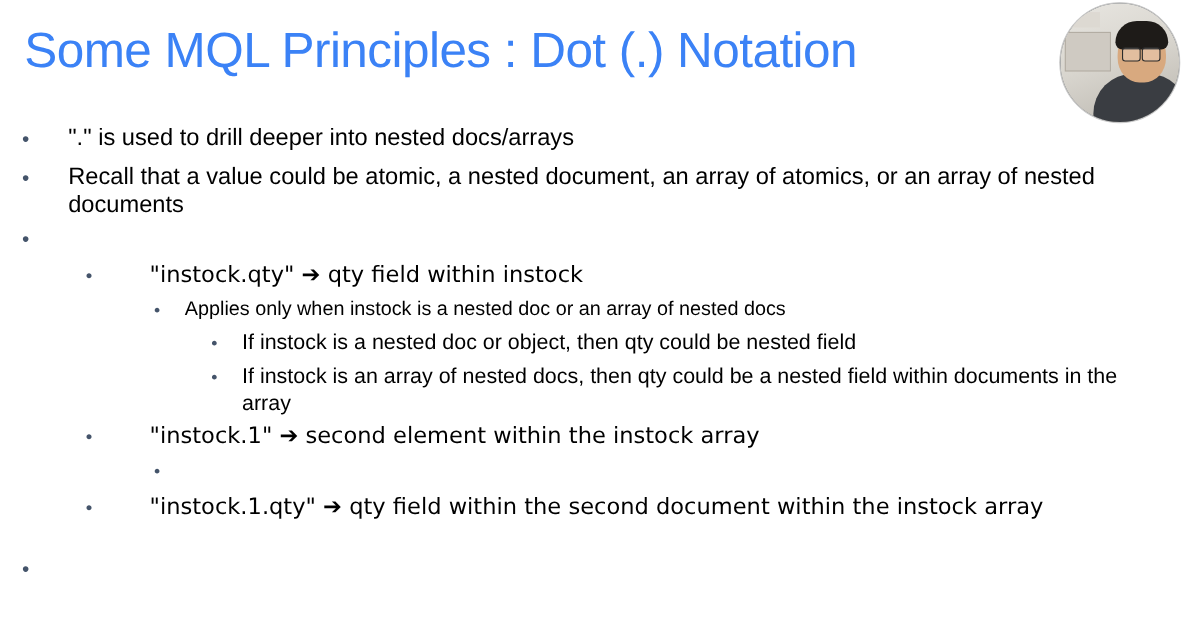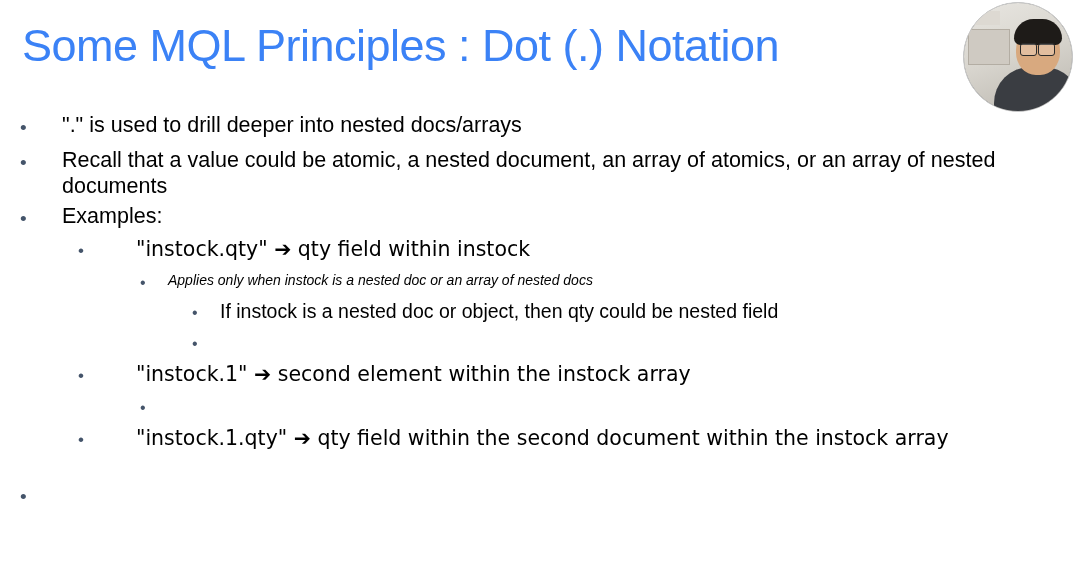--- a/index.html
+++ b/index.html
@@ -160,24 +160,23 @@
   ul.lv3 { margin: 2px 0 0 0; padding: 0; list-style: none; }
   li.l3 { margin: 0 0 3px 0; }
   li.l3 > .bullet-row > .dot {
     width: 28px;
     padding-left: 140px;
     font-size: 16px;
     line-height: 29px;
     box-sizing: content-box;
   }
   li.l3 > .bullet-row > .txt {
-    font-size: 14px;
+    font-size: 18px;
     line-height: 25px;
     padding-right: 20px;
-    font-style: italic;
   }
 
   
   ul.lv4 { margin: 2px 0 0 0; padding: 0; list-style: none; }
   li.l4 { margin: 0 0 3px 0; }
   li.l4 > .bullet-row > .dot {
     width: 28px;
     padding-left: 192px;
     font-size: 16px;
     line-height: 28px;
@@ -222,21 +221,20 @@
     <li class="l1">
       <div class="bullet-row">
         <span class="dot">•</span>
         <span class="txt">Recall that a value could be atomic, a nested document, an array of atomics, or an array of nested documents</span>
       </div>
     </li>
 
     <li class="l1">
       <div class="bullet-row">
         <span class="dot">•</span>
-        <span class="txt">Examples:</span>
       </div>
 
       <ul class="lv2">
 
         <li class="l2">
           <div class="bullet-row">
             <span class="dot">•</span>
             <span class="txt arrow">"instock.qty" ➔ qty field within instock</span>
           </div>
 
@@ -250,20 +248,21 @@
               <ul class="lv4">
                 <li class="l4">
                   <div class="bullet-row">
                     <span class="dot">•</span>
                     <span class="txt">If instock is a nested doc or object, then qty could be nested field</span>
                   </div>
                 </li>
                 <li class="l4">
                   <div class="bullet-row">
                     <span class="dot">•</span>
+                    <span class="txt">If instock is an array of nested docs, then qty could be a nested field within documents in the array</span>
                   </div>
                 </li>
               </ul>
             </li>
           </ul>
         </li>
 
         <li class="l2">
           <div class="bullet-row">
             <span class="dot">•</span>

